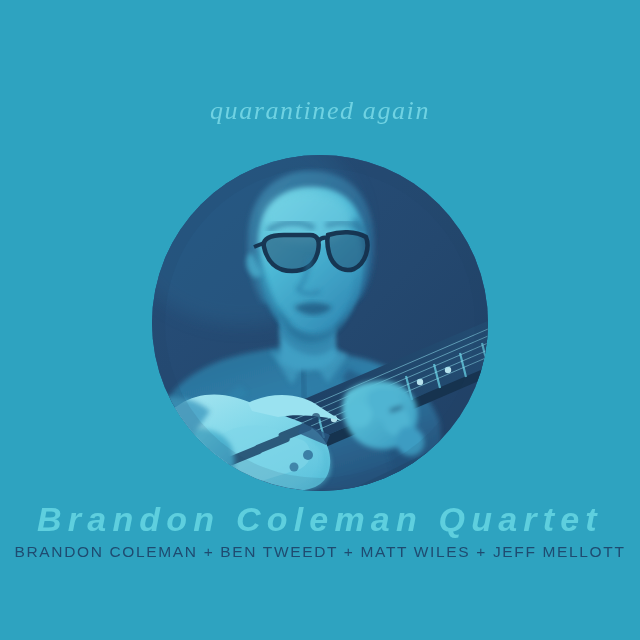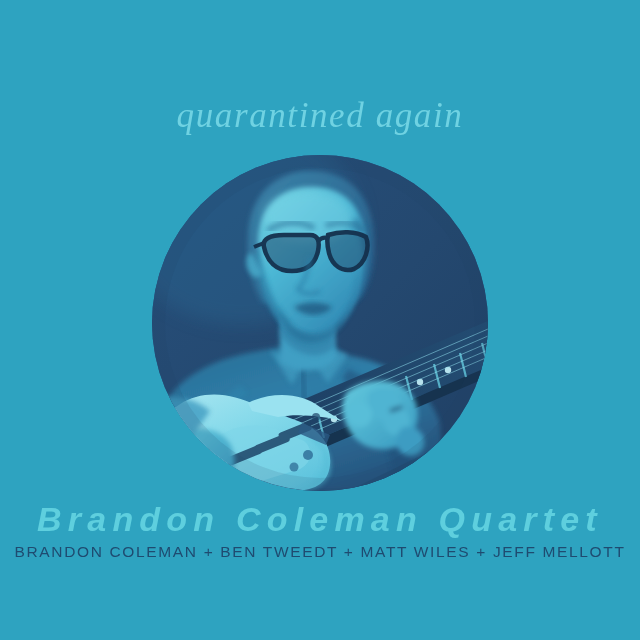--- a/index.html
+++ b/index.html
@@ -25,21 +25,21 @@
   
   #album-title {
     position: absolute;
     top: 96px;
     left: 0;
     width: 640px;
     text-align: center;
     font-family: "Liberation Serif", "DejaVu Serif", serif;
     font-style: italic;
     font-weight: 400;
-    font-size: 35px;
+    font-size: 26px;
     letter-spacing: 1.6px;
     color: #6fd2e2;
     white-space: nowrap;
   }
 
   
   #photo-circle {
     position: absolute;
     left: 152px;
     top: 155px;

